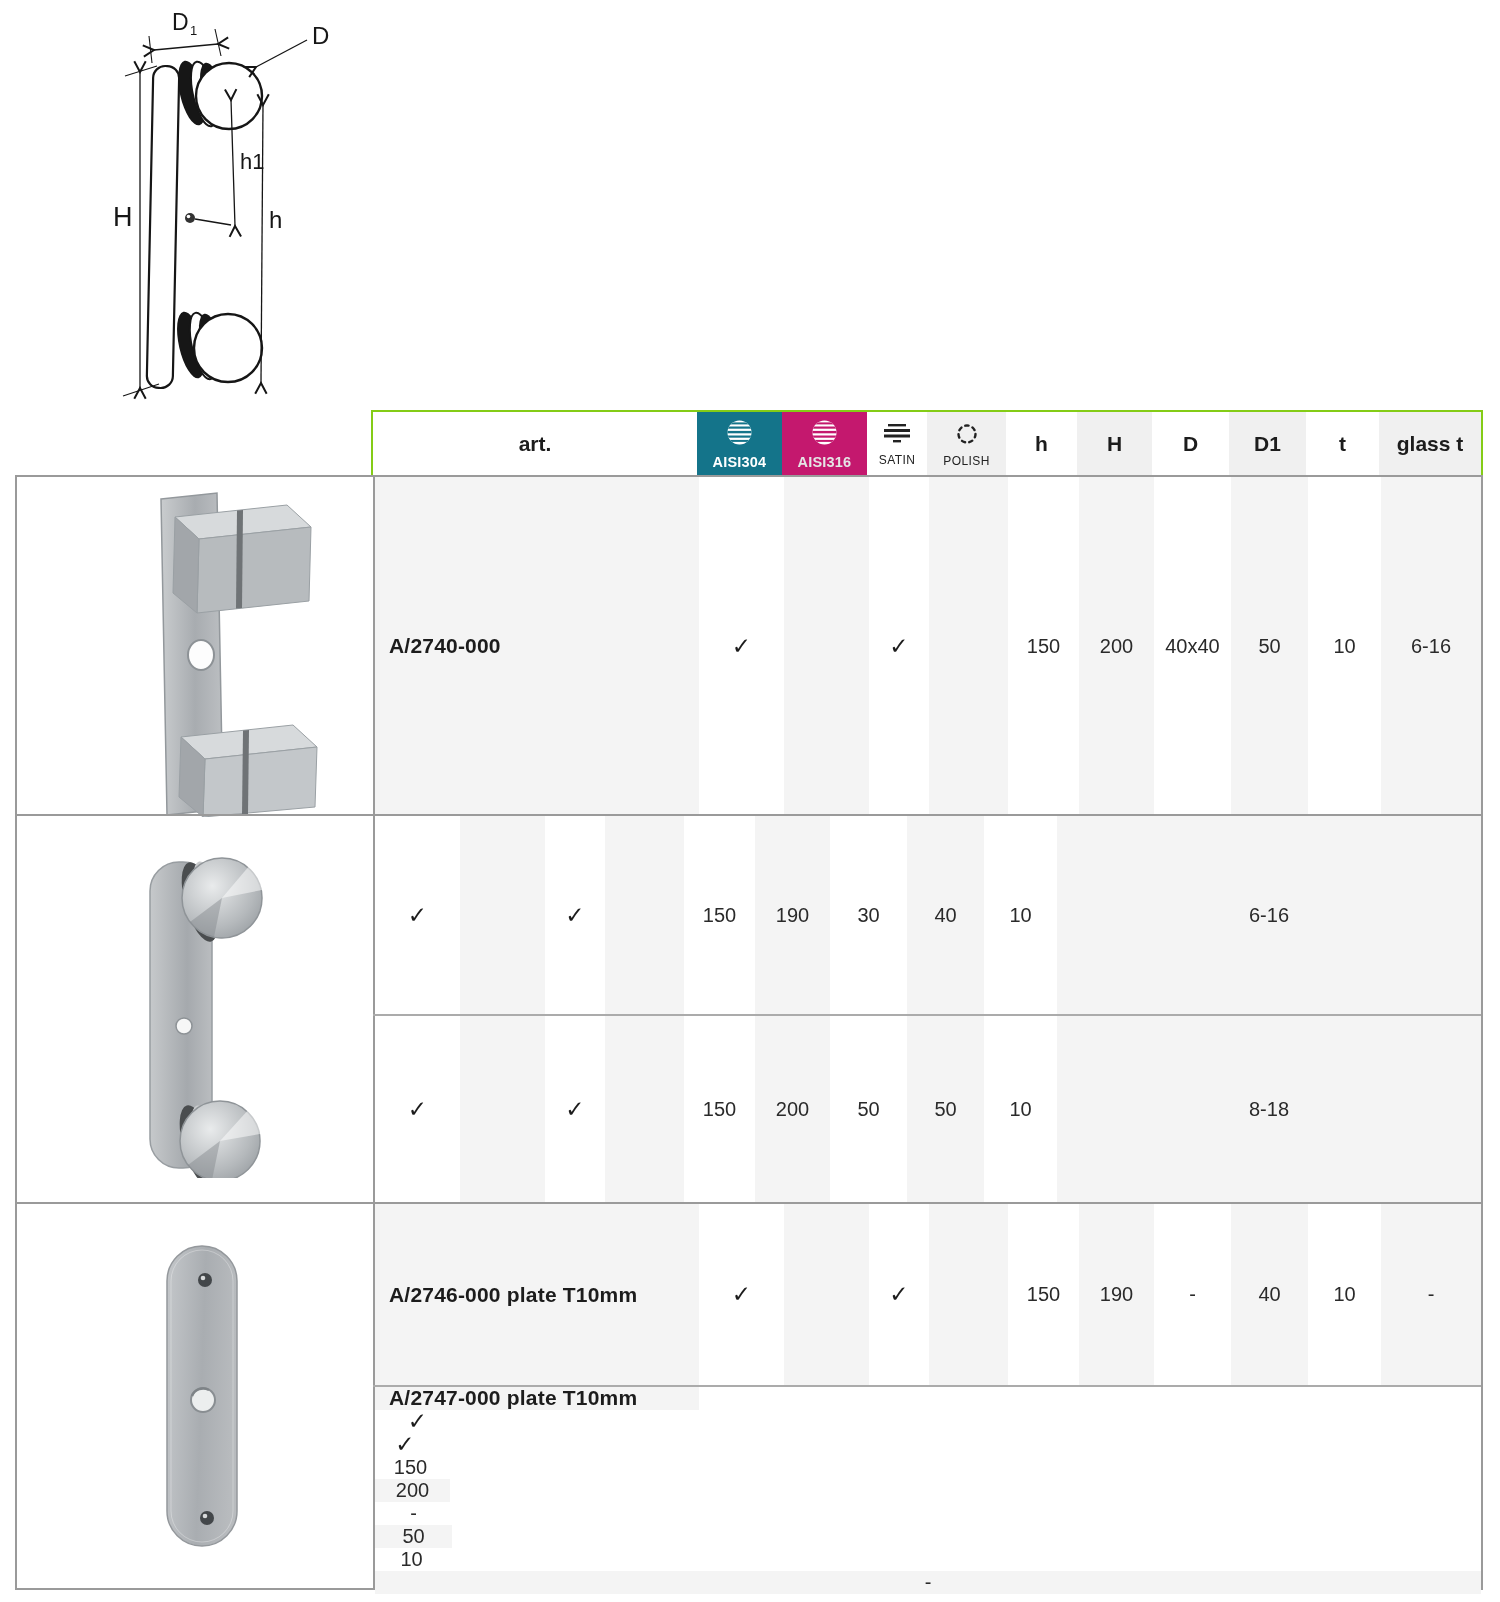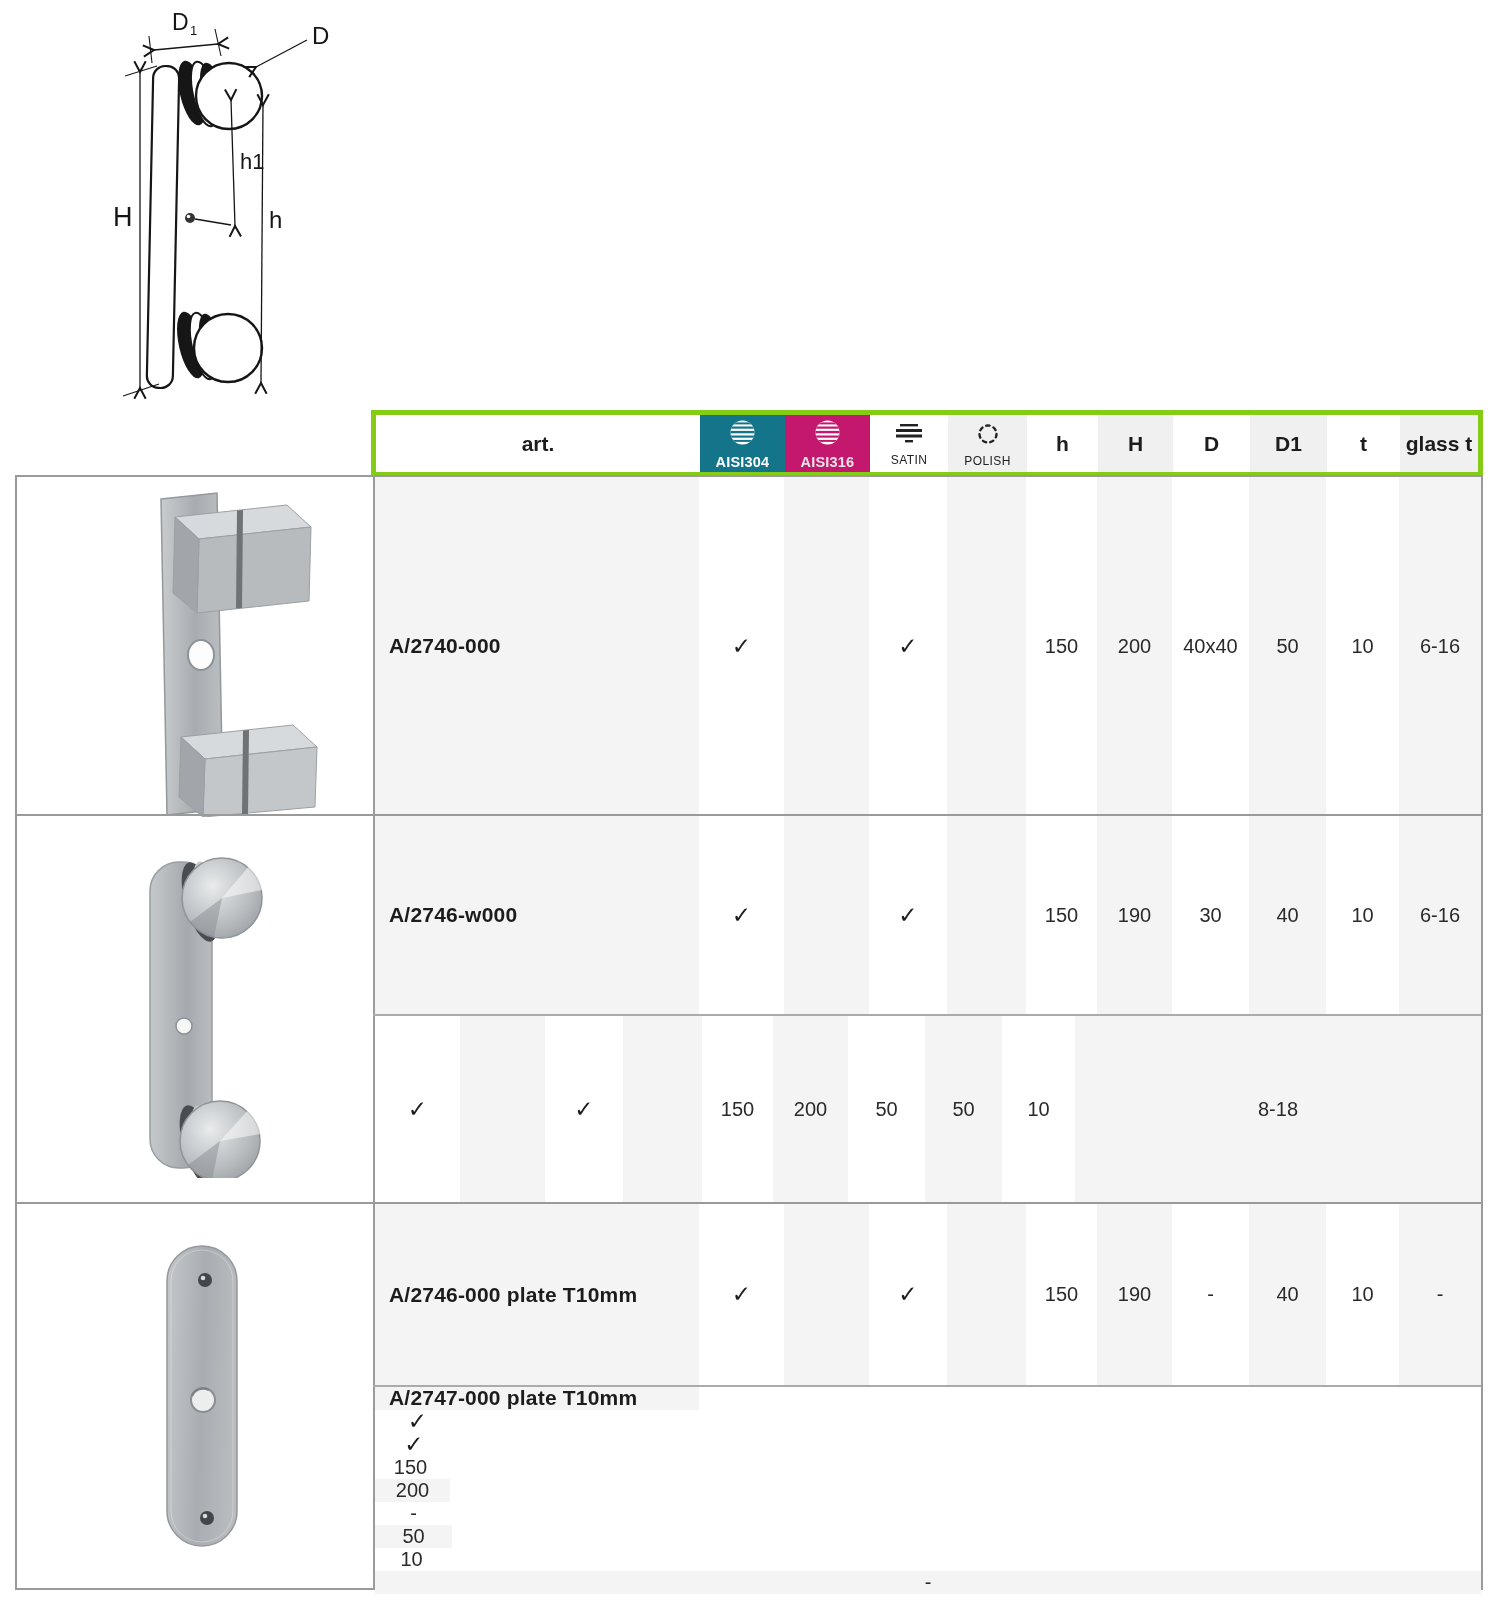--- a/index.html
+++ b/index.html
@@ -8,34 +8,34 @@
 
   
   .diagram{position:absolute;left:55px;top:6px;width:345px;height:398px;}
   .diagram text{font-family:"Liberation Sans",sans-serif;fill:#161616;}
   .dim{stroke:#161616;stroke-width:1.3;fill:none;}
   .tick{stroke:#161616;stroke-width:1.1;fill:none;}
   .part{fill:#ffffff;stroke:#161616;stroke-width:2.2;}
 
   
   .header-box{position:absolute;left:371px;top:410px;width:1112px;height:67px;
-              border:5px solid #84cc16;box-sizing:border-box;display:flex;background:#fff;}
+              border:2px solid #84cc16;box-sizing:border-box;display:flex;background:#fff;}
   .hc{display:flex;flex-direction:column;align-items:center;justify-content:center;
       box-sizing:border-box;}
   .hc .dimlab{font-size:21px;font-weight:bold;}
   .hc.finish{gap:8px;padding-top:2px;}
   .hc .finlab{font-size:14.5px;font-weight:bold;letter-spacing:.2px;}
   .bg304{background:#14748a;} .bg304 .finlab{color:#fff;}
   .bg316{background:#c4186e;} .bg316 .finlab{color:#e5e5e5;}
   .hc.smallfin .finlab{font-size:12px;font-weight:500;color:#222;letter-spacing:.4px;}
   .hstripe{background:#f0f0f0;}
   .artlab{font-size:21px;font-weight:bold;}
 
   
-  .cw-art{width:324px;} .cw-304{width:85px;} .cw-316{width:85px;} .cw-sat{width:78px;}
+  .cw-art{width:324px;} .cw-304{width:85px;} .cw-316{width:85px;} .cw-sat{width:60px;}
   .cw-pol{width:79px;} .cw-h{width:71px;} .cw-bigH{width:75px;} .cw-D{width:77px;}
   .cw-D1{width:77px;} .cw-t{width:73px;} .cw-g{flex:1;}
 
   
   .body-box{position:absolute;left:15px;top:475px;width:1468px;height:1115px;
             border:2px solid #9a9a9a;box-sizing:border-box;background:#fff;}
   .rows-wrap{position:absolute;left:356px;top:0;width:1108px;height:100%;
              border-left:2px solid #9a9a9a;box-sizing:border-box;}
   .row{display:flex;}
   .rh1{height:338px;} .rh2{height:200px;} .rh3{height:188px;} .rh4{height:183px;} .rh5{height:202px;flex-direction:column;}
@@ -283,23 +283,20 @@
           </div>
         <div class="c cw-t">
             <span>10</span>
           </div>
         <div class="c cw-g stripe">
             <span>6-16</span>
           </div>
       </div>
 
       <div class="row rh2">
-        <div class="c art cw-art stripe">
-            <span>A/2746-w000</span>
-          </div>
         <div class="c cw-304">
             <span class="chk">✓</span>
           </div>
         <div class="c cw-316 stripe">
             <span class="chk"></span>
           </div>
         <div class="c cw-sat">
             <span class="chk">✓</span>
           </div>
         <div class="c cw-pol stripe">

